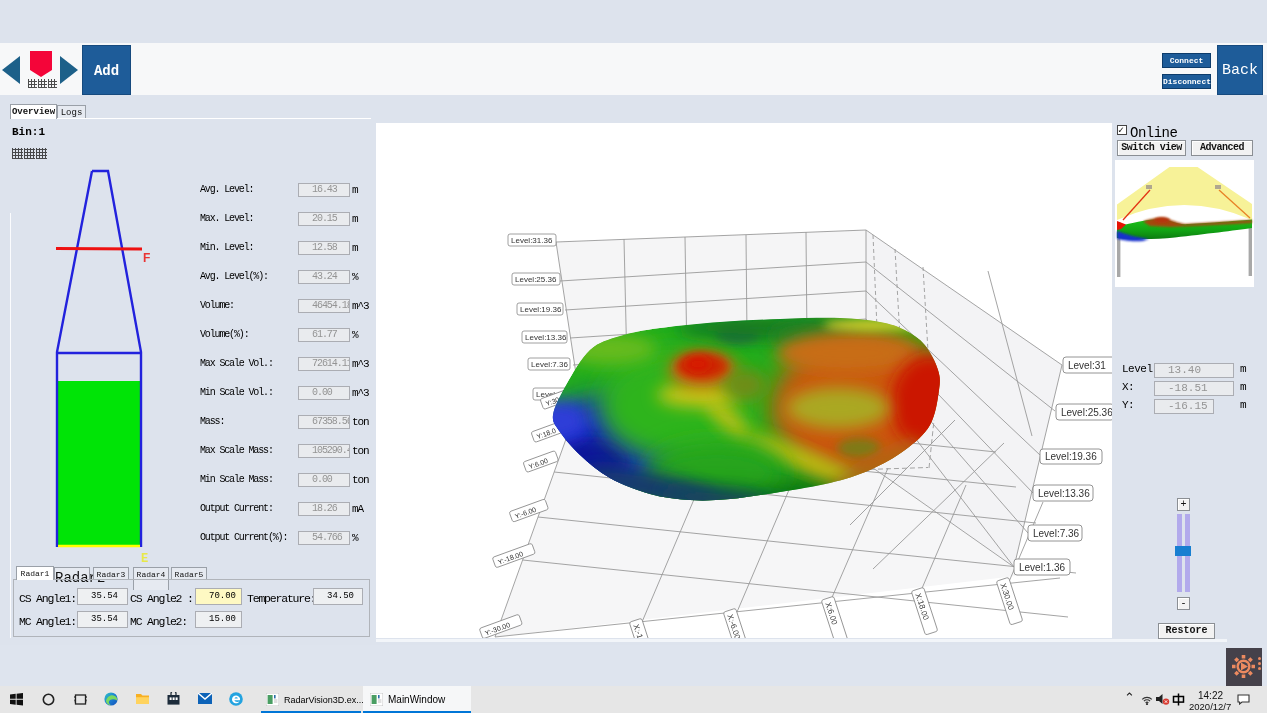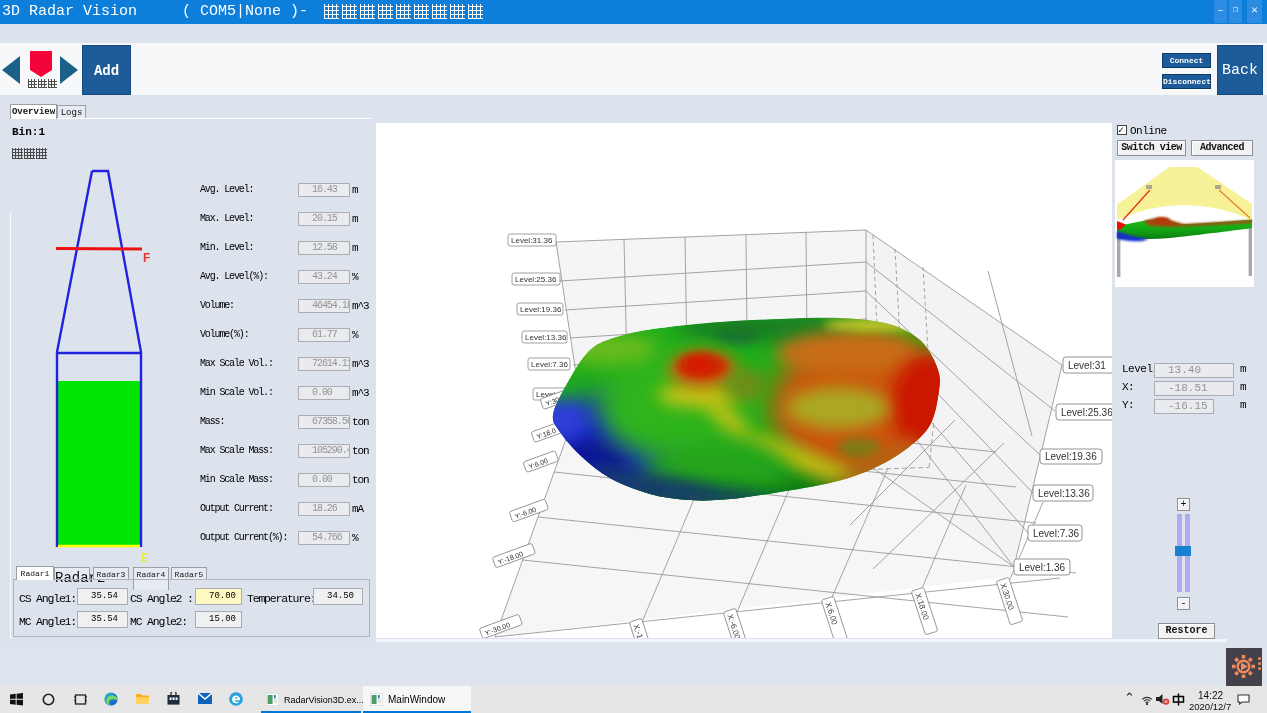--- a/index.html
+++ b/index.html
@@ -31,27 +31,20 @@
 .u0{left:352px;font-size:11px;letter-spacing:-1.1px}
 
 .rbtn{position:absolute;background:#f2f2f2;border:1px solid #8b8f94;box-shadow:inset 1px 1px 0 #fff;text-align:center;font-size:10px;font-weight:bold;color:#111;white-space:nowrap}
 
 #desk{position:absolute;left:0;top:645px;width:1267px;height:41px;background:#dee4ee}
 #task{position:absolute;left:0;top:686px;width:1267px;height:27px;background:#e6e6e6;font-family:"Liberation Sans",sans-serif}
 .tbtn{position:absolute;top:0;height:27px;font-size:9px;color:#111}
 </style></head>
 <body>
 <div id="app">
-  <div id="title">
-    <span class="t1">3D Radar Vision     ( COM5|None )- </span>
-    <span id="cjktitle" class="abs" style="left:324px;top:3px;white-space:nowrap"><span class="cjk tg"></span><span class="cjk tg"></span><span class="cjk tg"></span><span class="cjk tg"></span><span class="cjk tg"></span><span class="cjk tg"></span><span class="cjk tg"></span><span class="cjk tg"></span><span class="cjk tg"></span></span>
-    <div class="wbtn" style="left:1214px;width:13px">–</div>
-    <div class="wbtn" style="left:1229px;width:13px;font-size:9px">❐</div>
-    <div class="wbtn" style="left:1247px;width:15px">✕</div>
-  </div>
   <div id="toolbar">
     <div class="abs tri-l" style="left:2px;top:13px"></div>
     <svg class="abs" style="left:29px;top:7px" width="24" height="28">
         <path d="M1 1 h22 v19 l-11 7 -11 -7 z" fill="#f40539"></path>
       </svg>
     <div class="abs" style="left:28px;top:36px"><span class="cjkb" style="width:9px;height:9px"></span><span class="cjkb" style="width:9px;height:9px;margin-left:1px"></span><span class="cjkb" style="width:9px;height:9px;margin-left:1px"></span></div>
     <div class="abs tri-r" style="left:60px;top:13px"></div>
     <div class="abs blubtn" style="left:82px;top:2px;width:49px;height:50px;font-size:14px;font-weight:bold;line-height:50px;border:1px solid #164a7e">Add</div>
     <div class="abs blubtn" style="left:1162px;top:10px;width:49px;height:15px;font-size:8px;font-weight:bold;line-height:14px;border:1px solid #0d3c6b">Connect</div>
     <div class="abs blubtn" style="left:1162px;top:31px;width:49px;height:15px;font-size:8px;font-weight:bold;line-height:14px;border:1px solid #0d3c6b">Disconnect</div>
@@ -270,21 +263,21 @@
         <ellipse cx="330" cy="392" rx="140" ry="22" fill="#0c7012" filter="url(#b12)"></ellipse>
         <ellipse cx="274" cy="364" rx="70" ry="14" fill="#173a6e" filter="url(#b8)" transform="rotate(12 274 364)"></ellipse>
         <ellipse cx="340" cy="376" rx="55" ry="11" fill="#14455f" filter="url(#b8)" transform="rotate(6 340 376)"></ellipse>
         <ellipse cx="500" cy="345" rx="55" ry="9" fill="#b06613" filter="url(#b8)" transform="rotate(-30 500 345)"></ellipse>
       </g>
     </svg>
     </div>
 
     <div id="rpanel">
       <div class="abs" style="left:1117px;top:30px;width:10px;height:10px;border:1px solid #444;background:#fff;font-size:10px;line-height:9px;color:#222">✓</div>
-      <div class="lbl" style="left:1130px;top:30px;font-size:11px;letter-spacing:-0.5px">Online</div>
+      <div class="lbl" style="left:1130px;top:30px;font-size:14px;letter-spacing:-0.5px">Online</div>
       <div class="rbtn" style="left:1117px;top:45px;width:69px;height:16px;line-height:14px;letter-spacing:-0.5px">Switch view</div>
       <div class="rbtn" style="left:1191px;top:45px;width:62px;height:16px;line-height:14px;letter-spacing:-0.5px">Advanced</div>
       <svg class="abs" style="left:1115px;top:65px;background:#fff" width="139" height="127">
         <defs>
           <linearGradient id="pg" x1="0" y1="0" x2="0" y2="1">
             <stop offset="0" stop-color="#1cc01a"></stop>
               <stop offset="0.55" stop-color="#12a414"></stop>
               <stop offset="1" stop-color="#0c7c10"></stop>
           </linearGradient>
           <filter id="pb" x="-30%" y="-30%" width="160%" height="160%">

